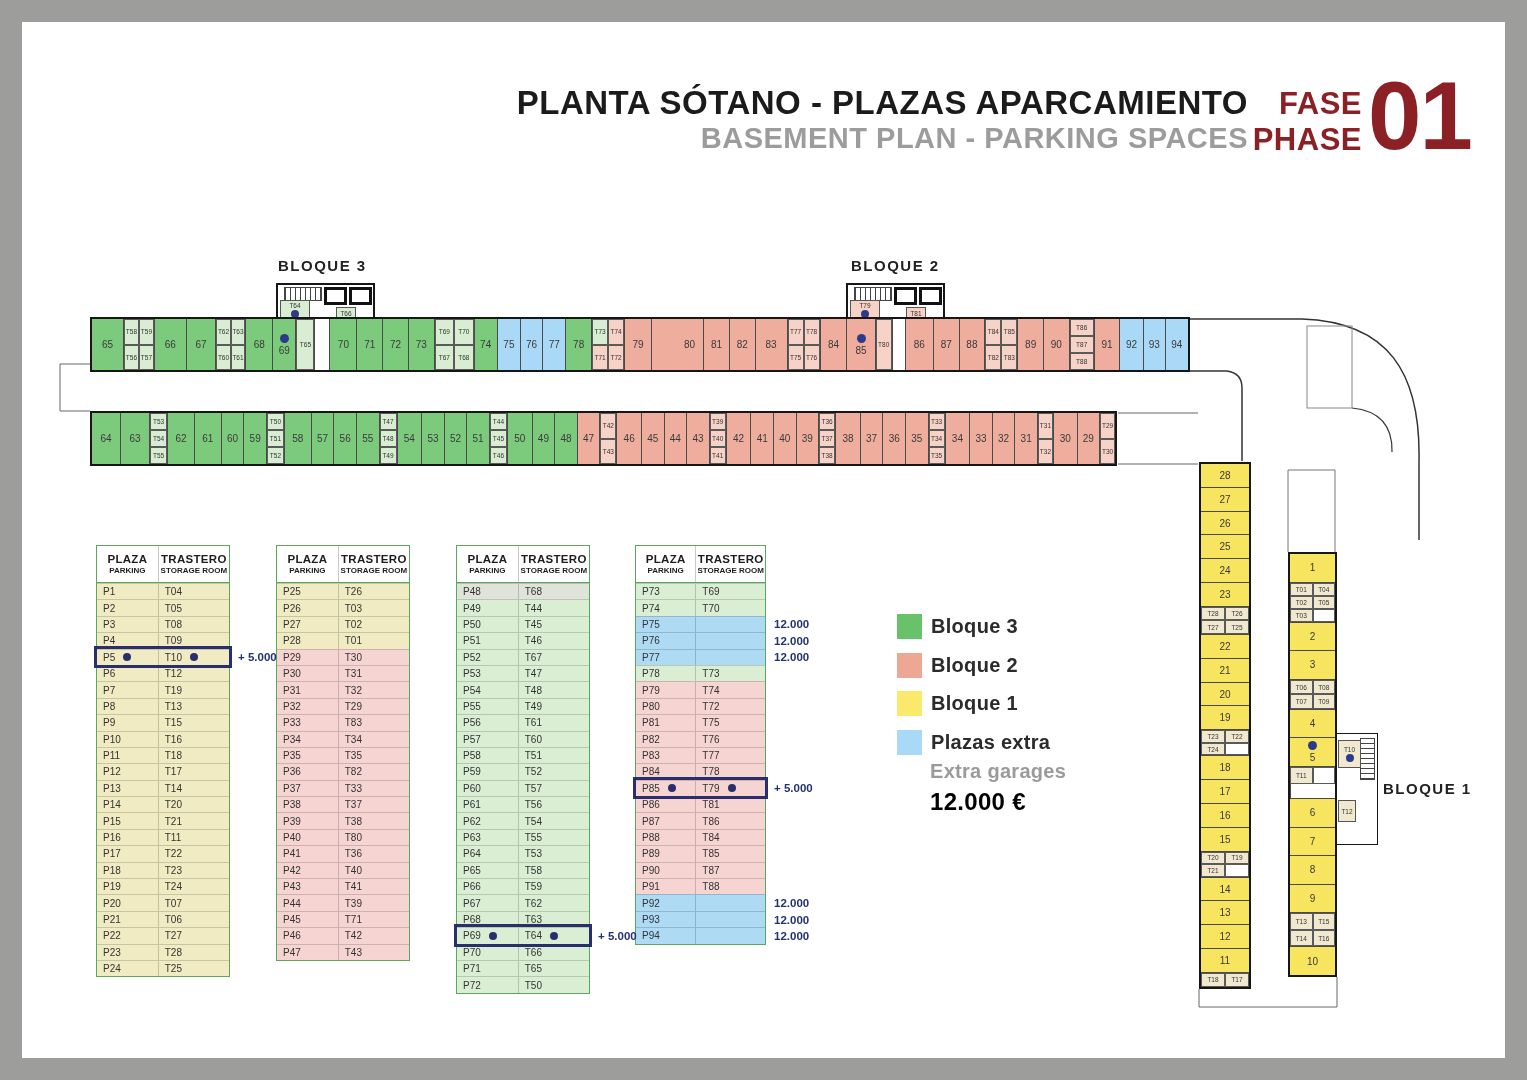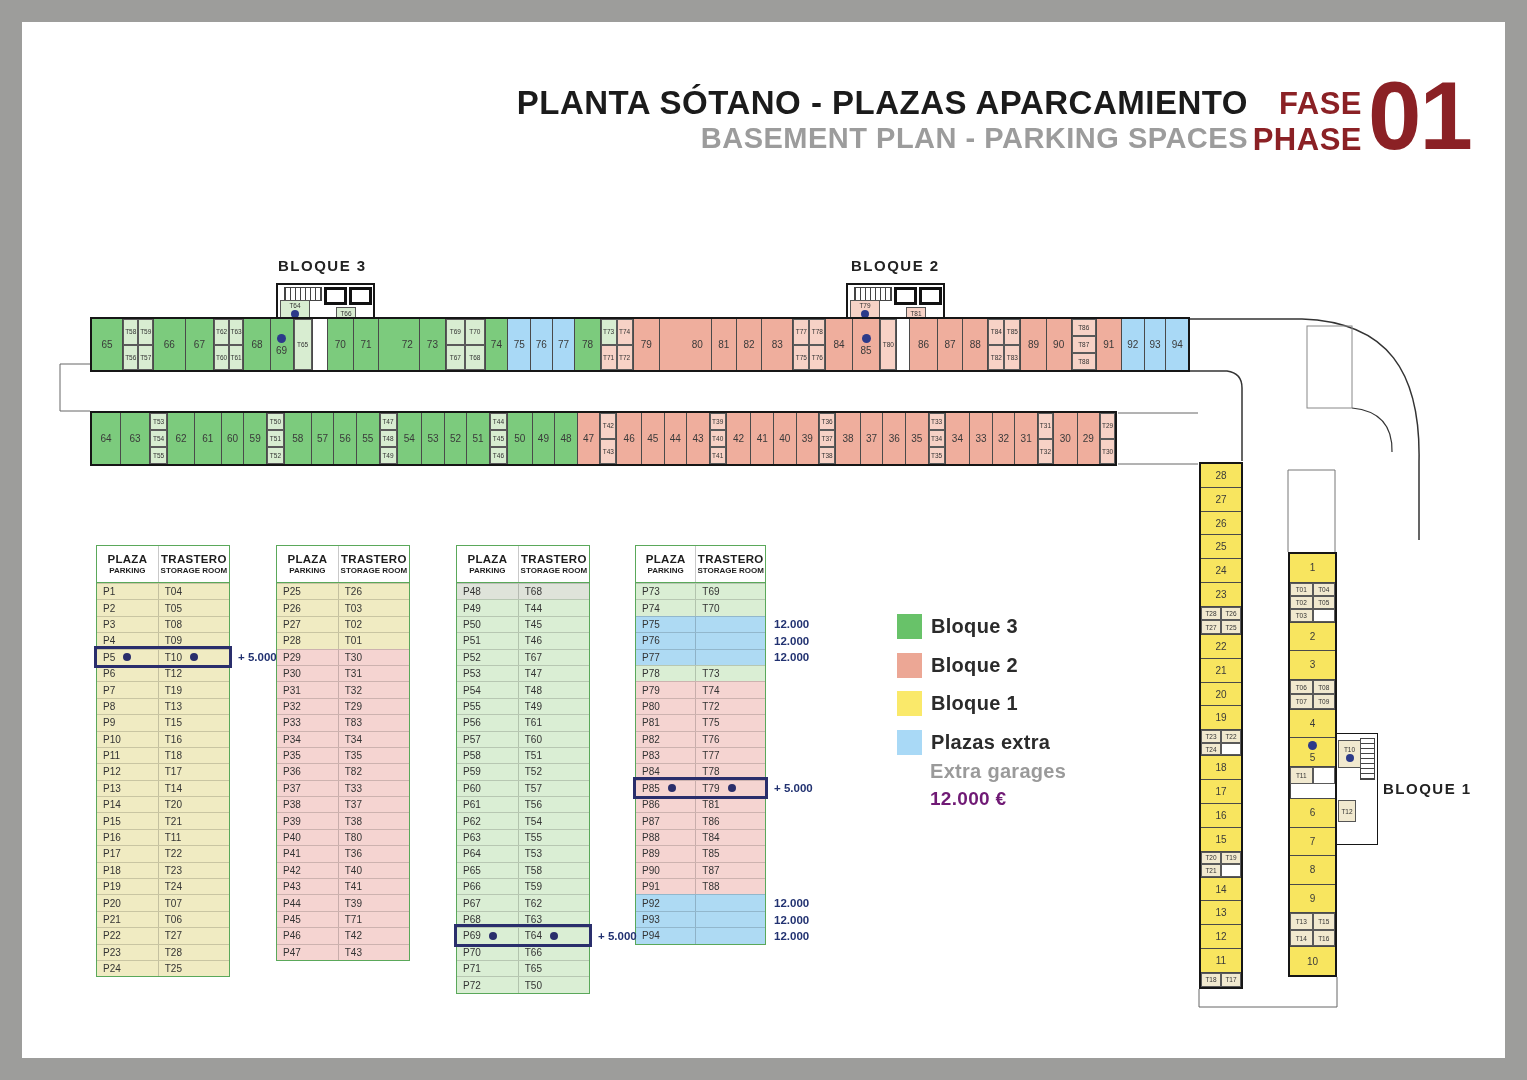--- a/index.html
+++ b/index.html
@@ -69,21 +69,21 @@
   .trow.hl{box-shadow:0 0 0 3px #2a2e6c;z-index:3;}
   .rdot{display:inline-block;width:8px;height:8px;border-radius:50%;background:#2a2e6c;margin-left:8px;}
   .note{position:absolute;left:calc(100% + 9px);top:50%;transform:translateY(-50%);
     color:#223271;font-weight:700;font-size:11.5px;white-space:nowrap;}
 
   
   .lg-item{position:absolute;display:flex;align-items:center;}
   .lg-sq{width:25px;height:25px;margin-right:9px;}
   .lg-lab{font-size:20px;font-weight:700;color:#2b2b2b;letter-spacing:.3px;}
   .lg-sub{position:absolute;font-size:20px;font-weight:700;color:#9a9a9a;letter-spacing:.3px;}
-  .lg-price{position:absolute;font-size:19px;font-weight:800;color:#701a75;letter-spacing:.3px;}
+  .lg-price{position:absolute;font-size:24px;font-weight:800;color:#000000;letter-spacing:.3px;}
 
   svg.lines{position:absolute;left:0;top:0;pointer-events:none;}
 </style>
 </head>
 <body>
 
 <div class="page"></div>
 
 <div class="title-es">PLANTA SÓTANO - PLAZAS APARCAMIENTO</div>
 <div class="title-en">BASEMENT PLAN - PARKING SPACES</div>
@@ -176,21 +176,21 @@
     <div class="stc" style="grid-template-columns: 1fr; flex: 0 0 19px;">
       <div class="sc t-g">T65</div>
     </div>
     <div class="gap" style="flex: 0 0 15px;"></div>
     <div class="pcell c-g" style="flex: 1.05 1 0px;">
       <span>70</span>
     </div>
     <div class="pcell c-g" style="flex: 1 1 0px;">
       <span>71</span>
     </div>
-    <div class="pcell c-g" style="flex: 1 1 0px; padding-left: 16px;">
+    <div class="pcell c-g" style="flex: 1 1 0px;">
       <span>72</span>
     </div>
     <div class="pcell c-g" style="flex: 1 1 0px;">
       <span>73</span>
     </div>
     <div class="stc" style="grid-template-columns: 1fr 1fr; flex: 0 0 40px;">
       <div class="sc t-g">T69</div>
       <div class="sc t-g">T70</div>
       <div class="sc t-g">T67</div>
       <div class="sc t-g">T68</div>
@@ -437,21 +437,21 @@
       <span>30</span>
     </div>
     <div class="pcell c-s" style="flex: 1 1 0px;">
       <span>29</span>
     </div>
     <div class="stc" style="grid-template-columns: 1fr; flex: 0 0 16px;">
       <div class="sc t-s">T29</div>
       <div class="sc t-s">T30</div>
     </div>
   </div>
-<div id="colA" class="strip vert" style="left:1199px;top:462px;width:44px;height:527px;">
+<div id="colA" class="strip vert" style="left:1199px;top:462px;width:52px;height:527px;">
     <div class="pcell c-y" style="flex: 1 1 0px;">
       <span>28</span>
     </div>
     <div class="pcell c-y" style="flex: 1 1 0px;">
       <span>27</span>
     </div>
     <div class="pcell c-y" style="flex: 1 1 0px;">
       <span>26</span>
     </div>
     <div class="pcell c-y" style="flex: 1 1 0px;">

